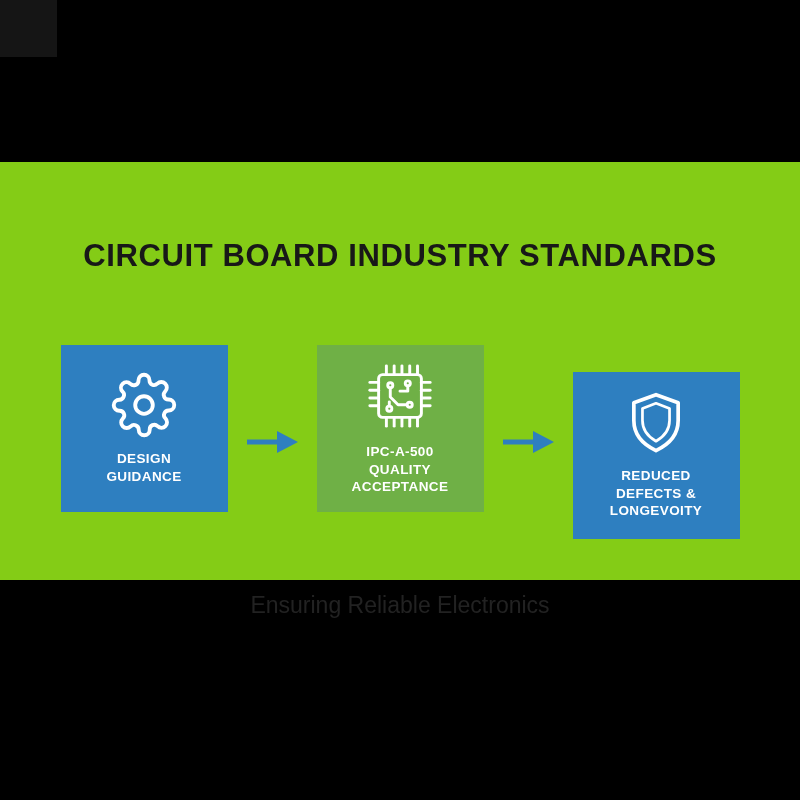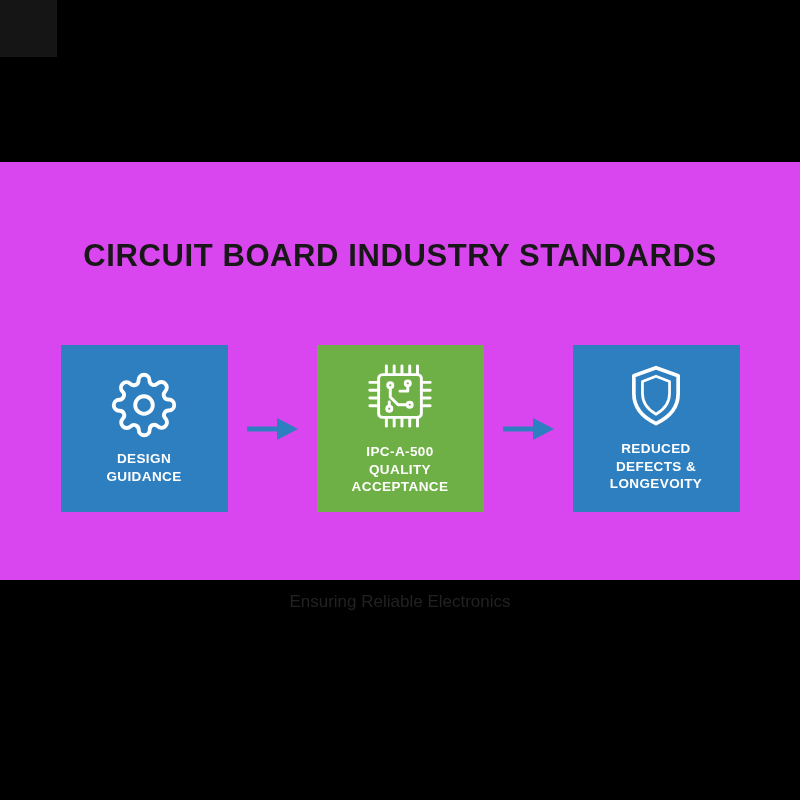--- a/index.html
+++ b/index.html
@@ -9,21 +9,21 @@
     font-family: "Liberation Sans", sans-serif;
     overflow: hidden;
   }
   .frame { position: relative; width: 800px; height: 800px; background: #000; overflow: hidden; }
 
   .bar { position: absolute; left: 0; width: 800px; background: #000; }
   .bar.top { top: 0; height: 162px; }
   .bar.bottom { top: 640px; height: 160px; }
   .corner-artifact { position: absolute; top: 0; left: 0; width: 57px; height: 57px; background: #151515; }
 
-  .stage { position: absolute; top: 162px; left: 0; width: 800px; height: 418px; background: #d946ef; }
+  .stage { position: absolute; top: 162px; left: 0; width: 800px; height: 418px; background: #84cc16; }
 
   .title {
     position: absolute; top: 76px; left: 0; width: 100%;
     text-align: center;
     font-size: 31px; font-weight: 800; letter-spacing: 0.6px;
     color: #181818;
   }
 
   .row {
     position: absolute; top: 183px; left: 0; width: 100%;
@@ -45,21 +45,21 @@
   }
 
   .arrow {
     width: 89px; display: flex; justify-content: center; align-items: center;
     color: #2e7fc0; 
   }
 
   .caption {
     position: absolute; top: 430px; left: 0; width: 100%;
     text-align: center;
-    font-size: 17px; color: #222;
+    font-size: 23px; color: #222;
   }
 </style>
 </head>
 <body>
 
 <div class="frame">
 
   <div class="bar top">
     <div class="corner-artifact"></div>
   </div>
@@ -124,21 +124,21 @@
 ACCEPTANCE</span>
       </div>
 
       <div class="arrow" style="color: rgb(46, 127, 192);">
         <svg width="52" height="28" viewBox="0 0 52 28">
           <line x1="1" y1="14" x2="33" y2="14" stroke="currentColor" stroke-width="5"></line>
           <polygon points="31,3 52,14 31,25" fill="currentColor"></polygon>
         </svg>
       </div>
 
-      <div class="box" style="background-color: rgb(46, 127, 192);">
+      <div class="box" style="background-color: rgb(46, 127, 192); margin-top: 27px;">
         <span class="icon">
           <svg width="62" height="64" viewBox="0 0 24 26" fill="none" stroke="#ffffff" stroke-linecap="round" stroke-linejoin="round">
             <path stroke-width="1.5" d="M12 1.5 L21 4.8 V12 C21 18.2 16.9 21.9 12 24.2 C7.1 21.9 3 18.2 3 12 V4.8 Z"></path>
             <path stroke-width="1.1" d="M12 5 L17.5 7.1 V12 C17.5 16 15 18.7 12 20.4 C9 18.7 6.5 16 6.5 12 V7.1 Z"></path>
           </svg>
         </span>
         <span class="label">REDUCED
 DEFECTS &amp;
 LONGEVOITY</span>
       </div>

